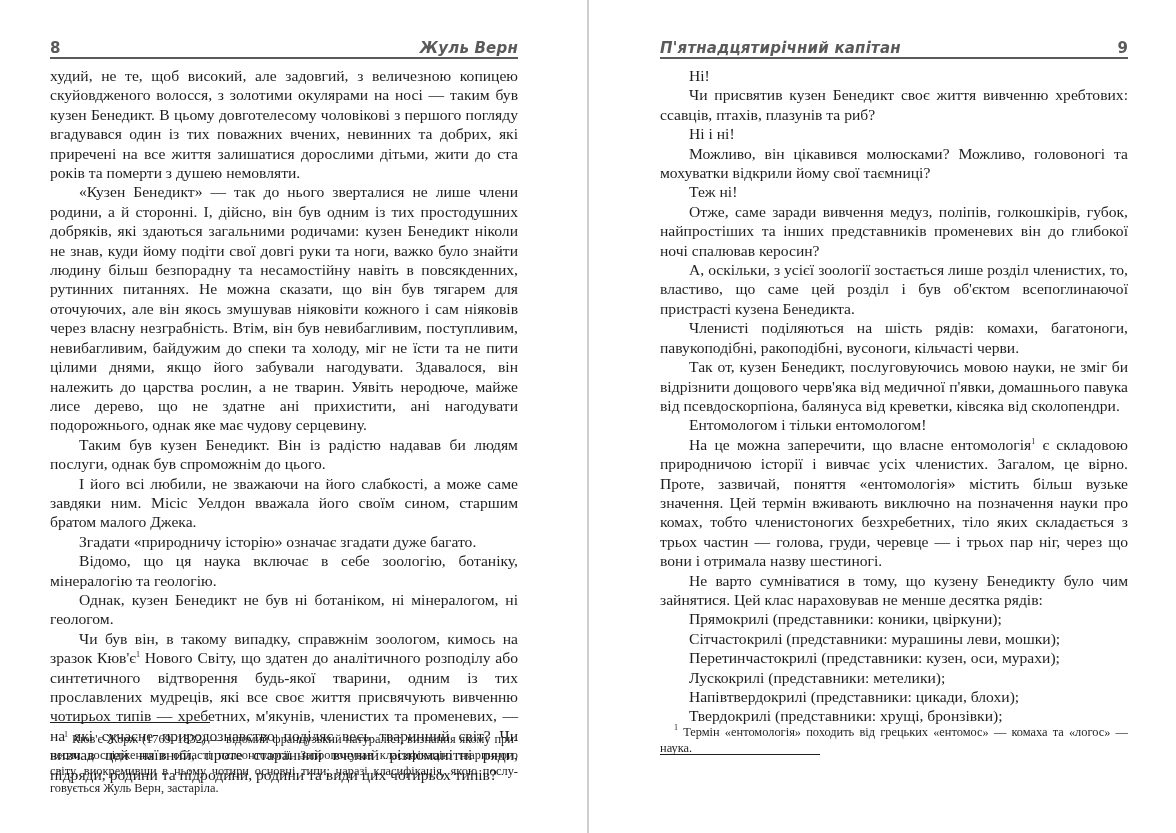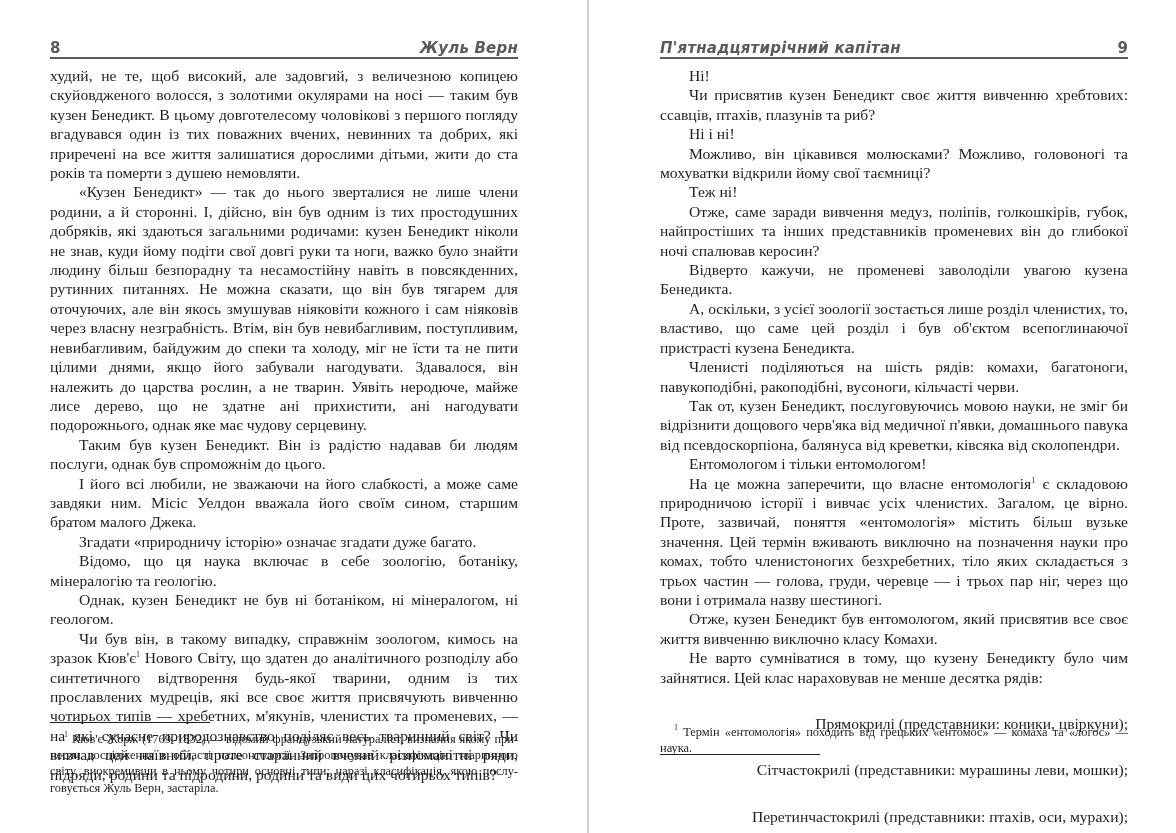--- a/index.html
+++ b/index.html
@@ -24,21 +24,21 @@
   }
   .running-head .title { font-style: italic; letter-spacing: 0.2px; }
   .body-text {
     position: absolute; top: 66px; left: 0; right: 0;
     font-family: "Liberation Serif", "DejaVu Serif", serif;
     font-size: 15.6px; line-height: 19.4px; text-align: justify;
     hyphens: manual;
   }
   .body-text p { margin: 0; text-indent: 0; }
   .body-text p.ind { text-indent: 29px; }
-  .body-text p.list { text-indent: 29px; text-align: right; margin-top: 27px; }
+  .body-text p.list { text-indent: 29px; text-align: left; }
   .fn-rule {
     position: absolute; height: 1px; background: #1e1e1e; width: 160px; left: 0;
   }
   .footnote {
     position: absolute; left: 0; right: 0;
     font-family: "Liberation Serif", "DejaVu Serif", serif;
     font-size: 12.4px; line-height: 16.2px; text-align: justify;
   }
   .footnote p { margin: 0; text-indent: 14px; }
   sup { font-size: 8px; line-height: 0; vertical-align: 6px; }
@@ -78,31 +78,29 @@
     <span class="title">П'ятнадцятирічний капітан</span>
     <span>9</span>
   </div>
   <div class="body-text">
     <p class="ind">Ні!</p>
     <p class="ind">Чи присвятив кузен Бенедикт своє життя вивченню хребтових: ссавців, птахів, плазунів та риб?</p>
     <p class="ind">Ні і ні!</p>
     <p class="ind">Можливо, він цікавився молюсками? Можливо, головоногі та мохуватки відкрили йому свої таємниці?</p>
     <p class="ind">Теж ні!</p>
     <p class="ind">Отже, саме заради вивчення медуз, поліпів, голкошкірів, губок, найпрості­ших та інших представників променевих він до глибокої ночі спалював керосин?</p>
-    <p class="ind">Відверто кажучи, не променеві заволоділи увагою кузена Бенедикта.</p>
     <p class="ind">А, оскільки, з усієї зоології зостається лише розділ членистих, то, властиво, що саме цей розділ і був об'єктом всепоглинаючої пристрасті кузена Бенедикта.</p>
     <p class="ind">Членисті поділяються на шість рядів: комахи, багатоноги, павукоподібні, ракоподібні, вусоноги, кільчасті черви.</p>
     <p class="ind">Так от, кузен Бенедикт, послуговуючись мовою науки, не зміг би відрізнити дощового черв'яка від медичної п'явки, домашнього павука від псевдоскорпіона, балянуса від креветки, ківсяка від сколопендри.</p>
     <p class="ind">Ентомологом і тільки ентомологом!</p>
     <p class="ind"><span>На це можна заперечити, що власне ентомологія</span><sup>1</sup> <span>є складовою природничою історії і вивчає усіх членистих. Загалом, це вірно. Проте, зазвичай, поняття «ентомологія» містить більш вузьке значення. Цей термін вживають виключно на позначення науки про комах, тобто членистоногих безхребетних, тіло яких складається з трьох частин — голова, груди, черевце — і трьох пар ніг, через що вони і отримала назву шестиногі.</span></p>
-    <p class="ind">Отже, кузен Бенедикт був ентомологом, який присвятив все своє життя вивченню виключно класу Комахи.</p>
     <p class="ind">Не варто сумніватися в тому, що кузену Бенедикту було чим зайнятися. Цей клас нараховував не менше десятка рядів:</p>
     <p class="list">Прямокрилі (представники: коники, цвіркуни);</p>
     <p class="list">Сітчастокрилі (представники: мурашины леви, мошки);</p>
-    <p class="list">Перетинчастокрилі (представники: птахів, оси, мурахи);</p>
+    <p class="list">Перетинчастокрилі (представники: кузен, оси, мурахи);</p>
     <p class="list">Лускокрилі (представники: метелики);</p>
     <p class="list">Напівтвердокрилі (представники: цикади, блохи);</p>
     <p class="list">Твердокрилі (представники: хрущі, бронзівки);</p>
   </div>
   <div class="fn-rule"></div>
   <div class="footnote">
     <p><sup>1</sup> <span>Термін «ентомологія» походить від грецьких «ентомос» — комаха та «логос» — наука.</span></p>
   </div>
 </div>
 

